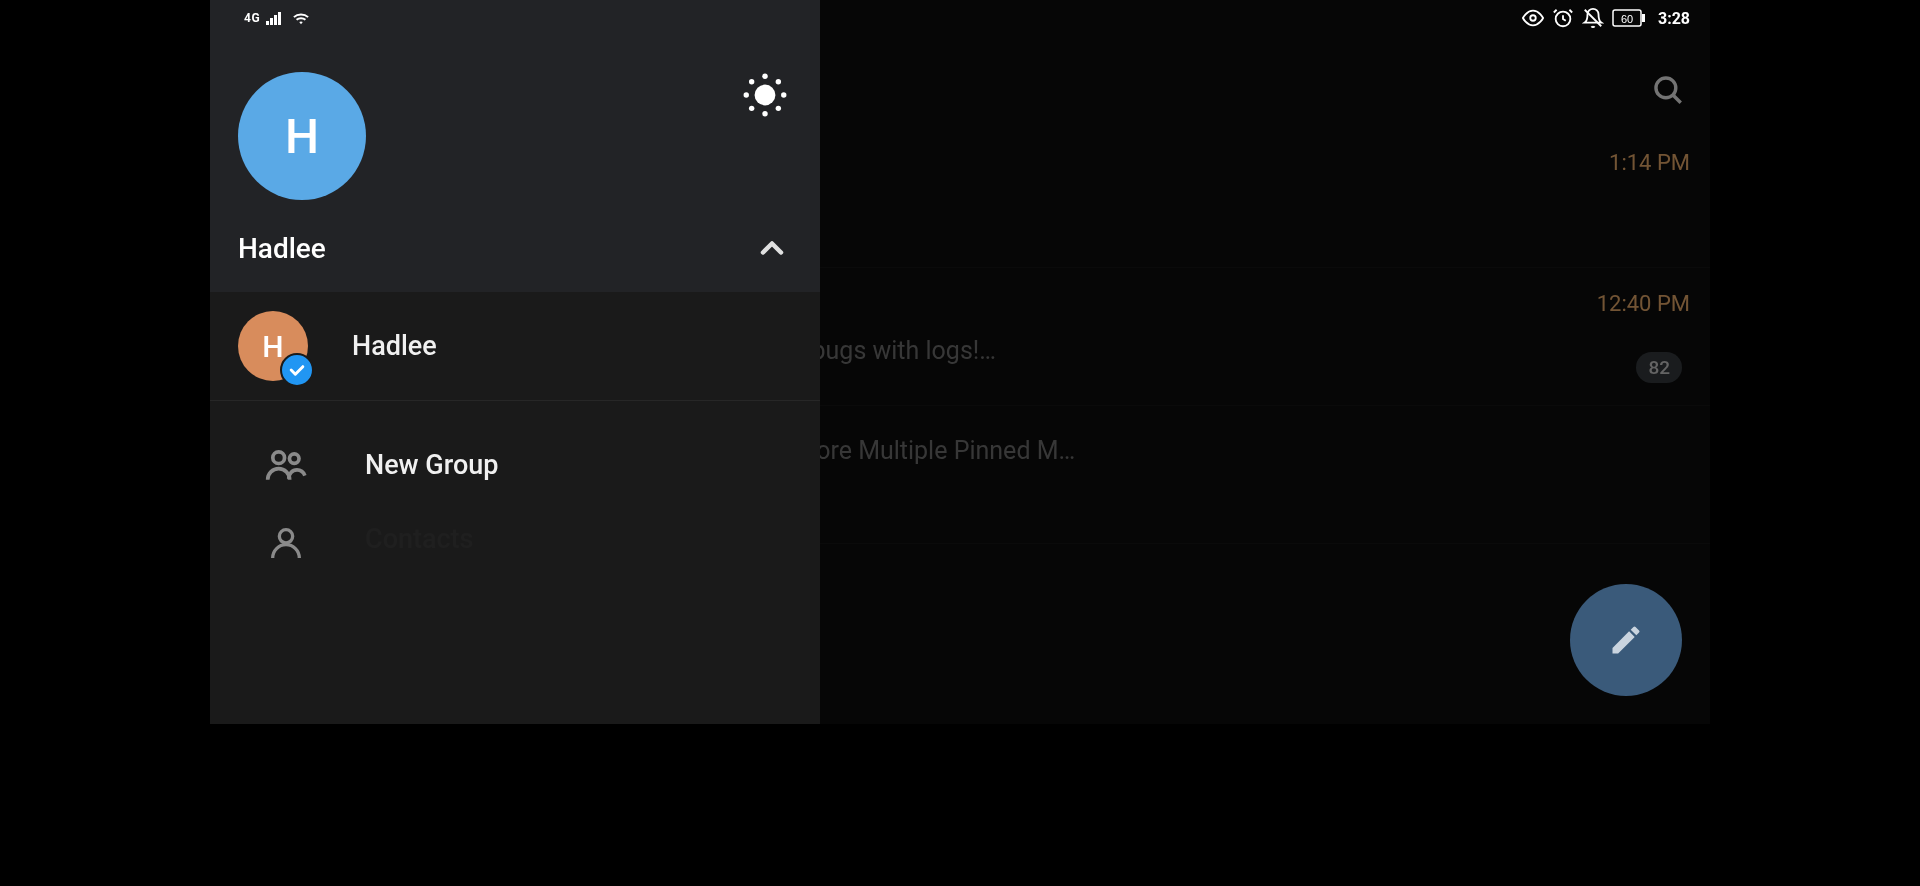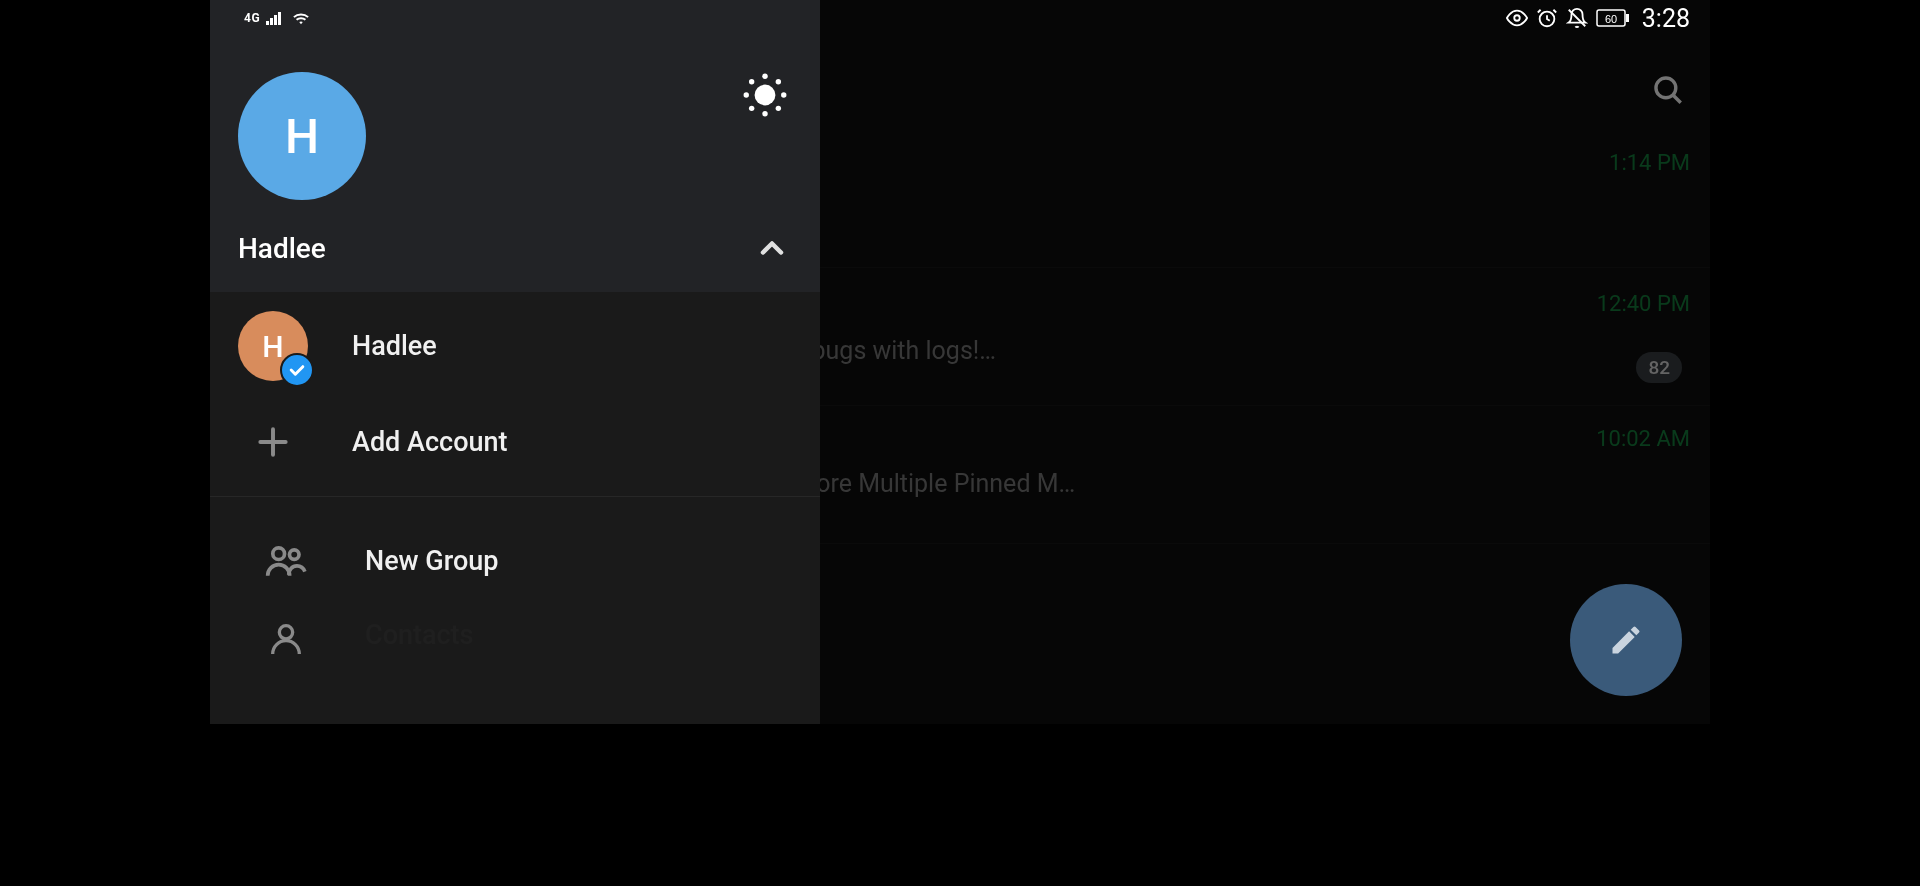--- a/index.html
+++ b/index.html
@@ -35,22 +35,22 @@
     gap: 6px;
     padding-left: 14px;
   }
   .status-right {
     margin-left: auto;
     display: flex;
     align-items: center;
     gap: 8px;
   }
   .status-time {
-    font-size: 25px;
-    font-weight: 400;
+    font-size: 16px;
+    font-weight: 700;
     color: #fff;
     margin-left: 4px;
   }
   .battery-box {
     display: inline-flex;
     align-items: flex-end;
   }
   
   
   .chat-list {
@@ -84,21 +84,21 @@
     border-bottom: 1px solid rgba(255,255,255,0.04);
     position: relative;
   }
   .chat-top {
     display: flex;
     align-items: center;
     justify-content: space-between;
     padding-top: 8px;
   }
   .chat-title { font-size: 26px; color: #aaa; font-weight: 500; }
-  .chat-time { font-size: 22px; color: #15803d; }
+  .chat-time { font-size: 22px; color: #fdba74; }
   .chat-preview {
     font-size: 25px;
     color: #7a7a7a;
     margin-top: 18px;
     white-space: nowrap;
     overflow: hidden;
     text-overflow: ellipsis;
     display: flex;
     align-items: center;
   }
@@ -298,24 +298,20 @@
               <line x1="22" y1="8" x2="16" y2="14" stroke="#666" stroke-width="2"></line>
           </svg>
         </span>
         <span class="chat-time">12:40 PM</span>
       </div>
       <div class="chat-preview">on 20.11.2  &gt; You can easily report bugs with logs!…</div>
       <div class="chat-unread">82</div>
     </div>
 
     <div class="chat-row">
-      <div class="chat-top">
-        <span class="chat-title"></span>
-        <span class="chat-time">10:02 AM</span>
-      </div>
       <div class="chat-preview">ved Live Locations, Playlists and More  Multiple Pinned M…</div>
     </div>
 
     <div class="fab">
       <svg width="36" height="36" viewBox="0 0 24 24" fill="#c9d4df">
         <path d="M3 17.25V21h3.75L17.81 9.94l-3.75-3.75L3 17.25zM20.71 7.04a1 1 0 000-1.41l-2.34-2.34a1 1 0 00-1.41 0l-1.83 1.83 3.75 3.75 1.83-1.83z"></path>
       </svg>
     </div>
   </div>
 
@@ -356,29 +352,20 @@
         <div class="drawer-item">
           <div class="avatar-small">
             <span>H</span>
             <div class="check-badge">
               <svg width="20" height="20" viewBox="0 0 24 24" fill="none" stroke="#fff" stroke-width="3.5" stroke-linecap="round" stroke-linejoin="round">
                 <polyline points="5 12 10 17 19 8"></polyline>
               </svg>
             </div>
           </div>
           <span class="drawer-label">Hadlee</span>
-        </div>
-        <div class="drawer-item">
-          <div class="drawer-icon-slot">
-            <svg width="38" height="38" viewBox="0 0 24 24" fill="none" stroke="#8a8a8a" stroke-width="2.5" stroke-linecap="round">
-              <line x1="12" y1="4" x2="12" y2="20"></line>
-                <line x1="4" y1="12" x2="20" y2="12"></line>
-            </svg>
-          </div>
-          <span class="drawer-label">Add Account</span>
         </div>
       </div>
 
       <div class="menu-section">
         <div class="drawer-item">
           <div class="drawer-icon-slot">
             <svg width="44" height="44" viewBox="0 0 24 24" fill="none" stroke="#8a8a8a" stroke-width="2">
               <circle cx="8" cy="8" r="3.2"></circle>
                 <circle cx="16.5" cy="8.5" r="2.6"></circle>
               <path d="M2 20c0-3.3 2.7-6 6-6s6 2.7 6 6"></path>

